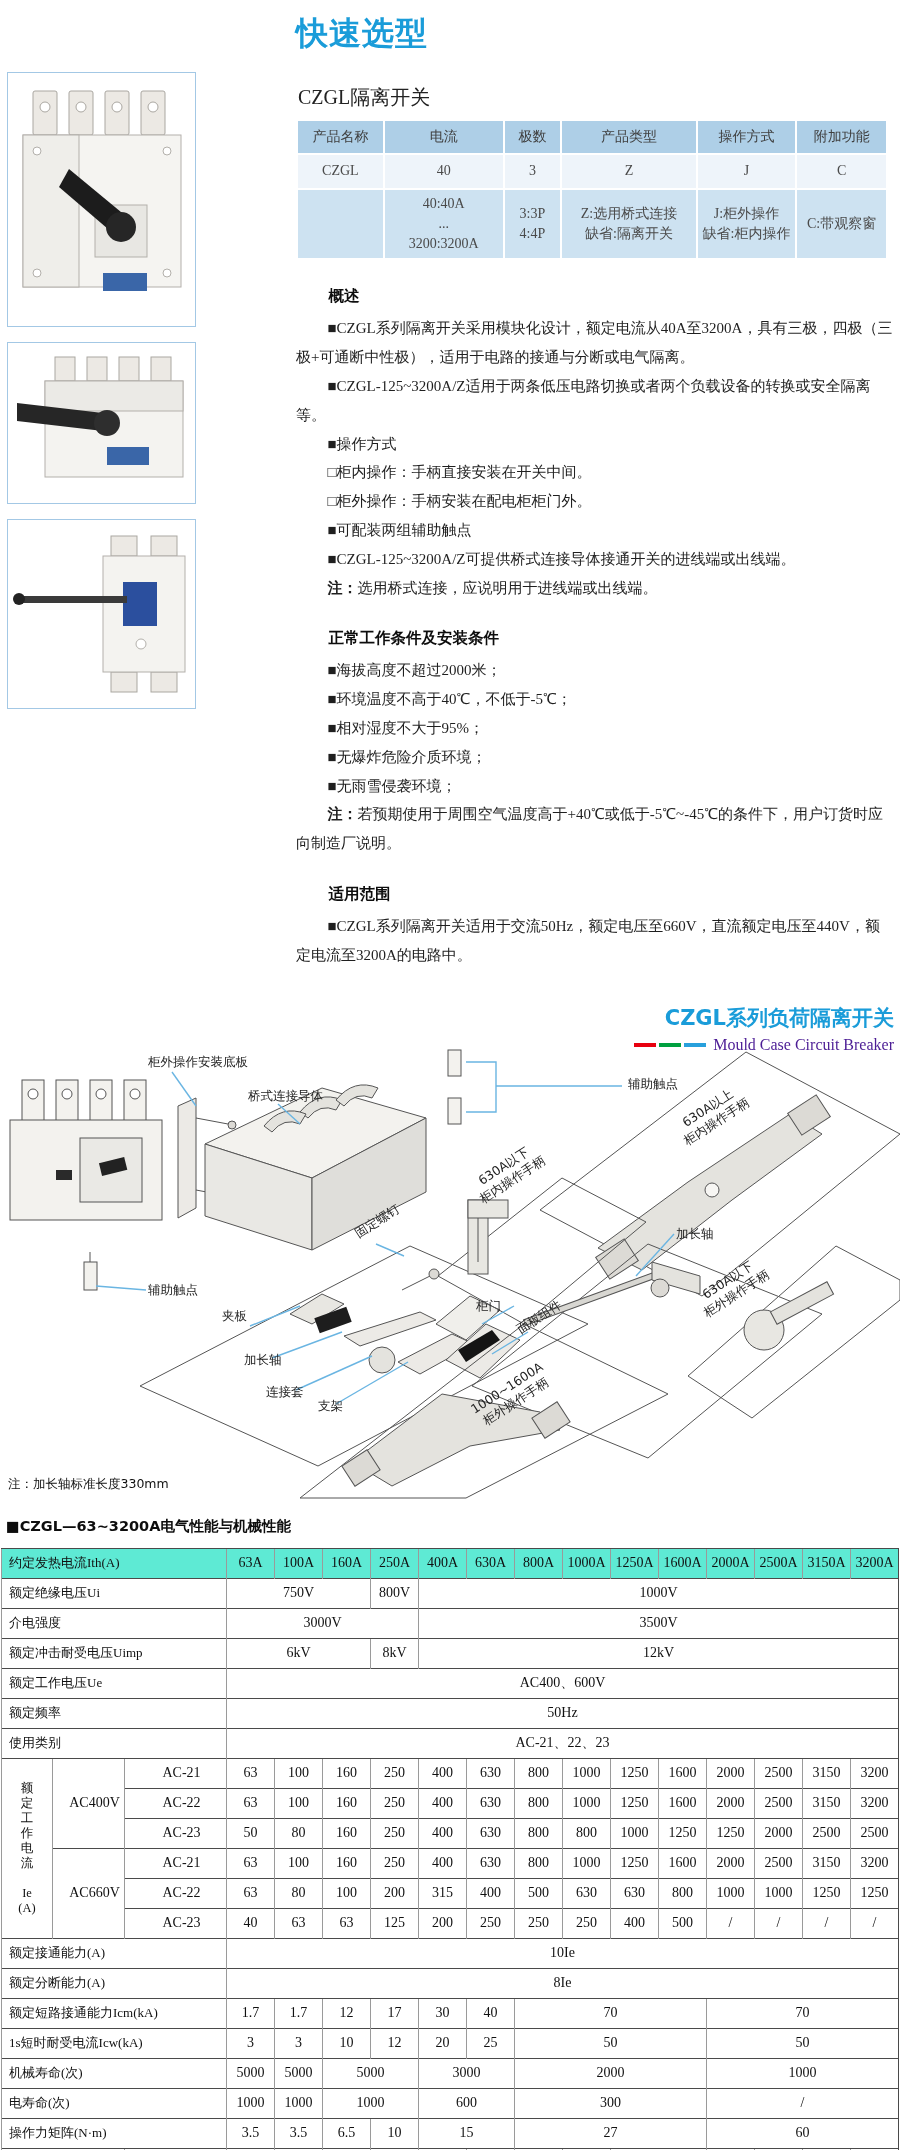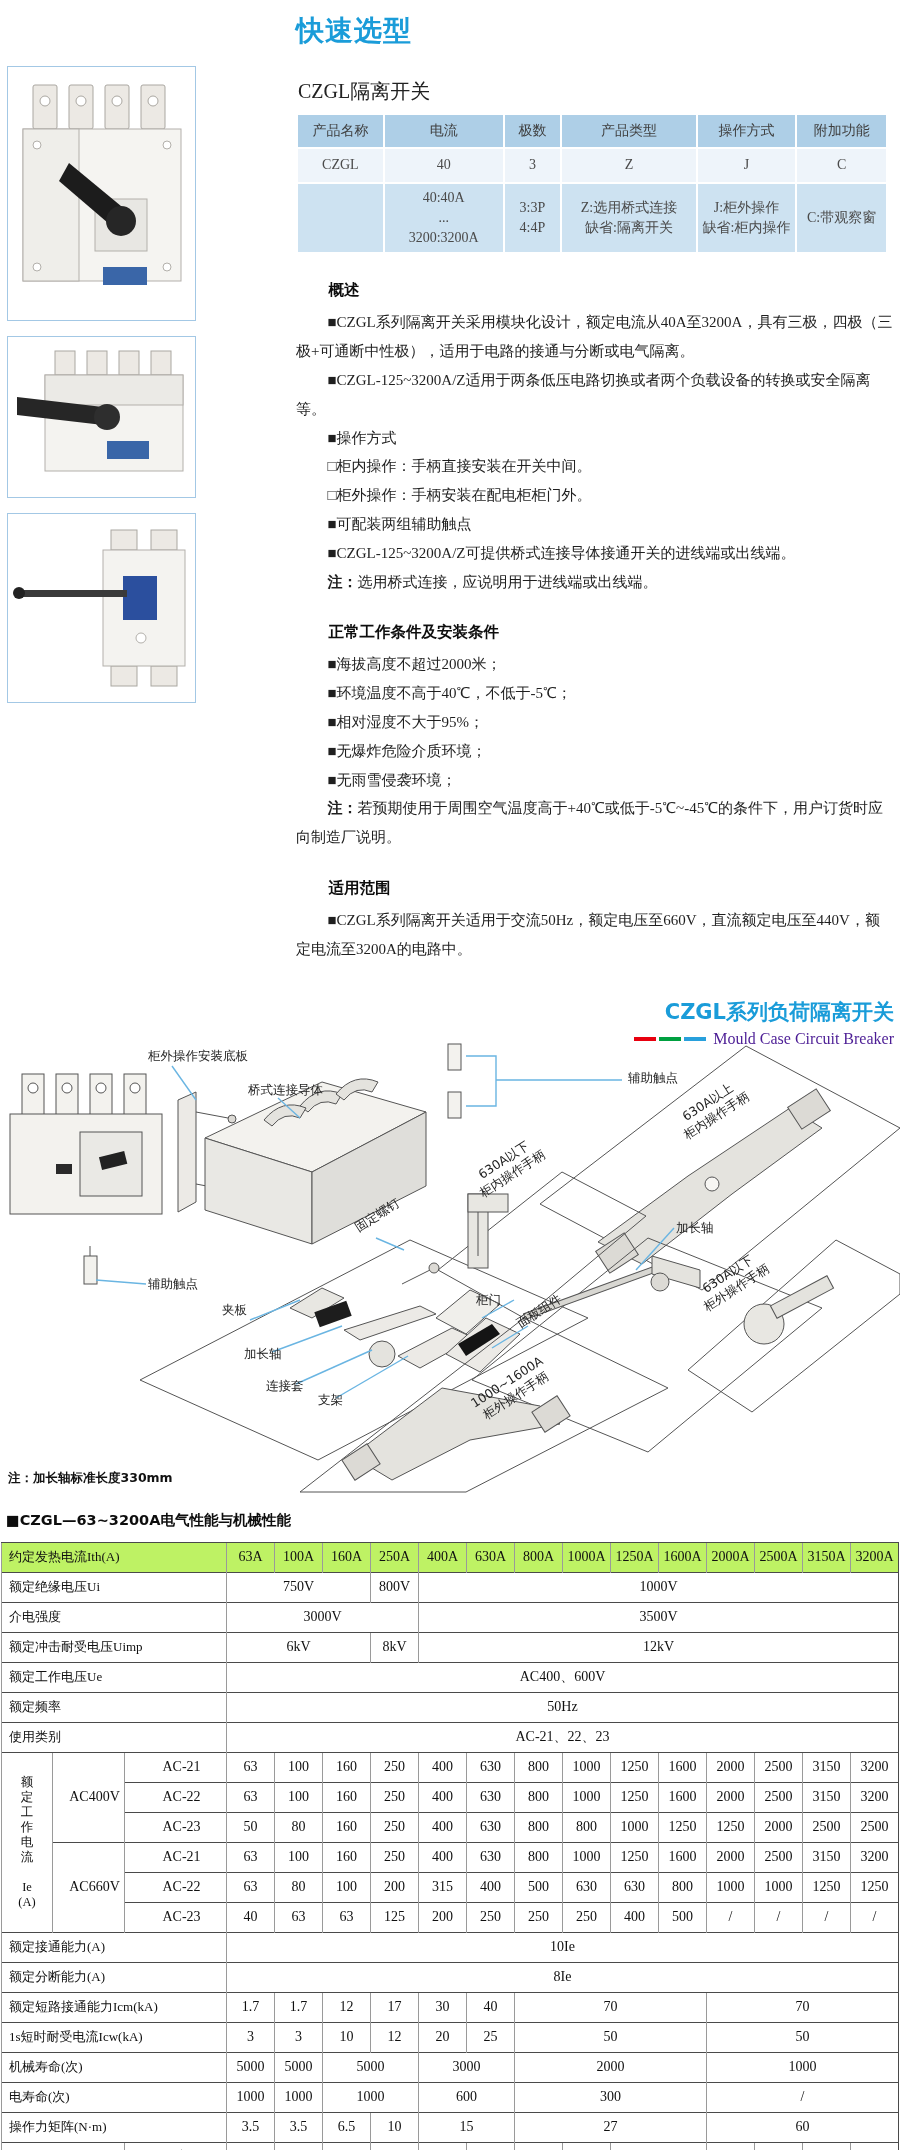--- a/index.html
+++ b/index.html
@@ -1,17 +1,17 @@
 <!DOCTYPE html>
 <html><head>
 <meta charset="utf-8">
 <style>
   html,body{margin:0;padding:0;background:#fff;}
   body{width:900px;font-family:"DejaVu Sans","Liberation Sans",sans-serif;color:#333;}
-  .page-title{margin:12px 0 0 296px;font-size:28px;font-weight:bold;color:#1a9cd9;letter-spacing:1px;}
+  .page-title{margin:12px 0 0 296px;font-size:32px;font-weight:bold;color:#1a9cd9;letter-spacing:1px;}
   .top{display:flex;margin-top:16px;}
   .photos{width:196px;padding-left:7px;box-sizing:border-box;flex:none;}
   .photo{border:1px solid #a3c8e5;background:#fff;margin-bottom:15px;display:flex;align-items:center;justify-content:center;overflow:hidden;}
   .ph1{height:253px;}.ph2{height:160px;}.ph3{height:188px;}
   .rightcol{width:597px;margin-left:100px;flex:none;font-family:Liberation Serif, serif;}
   .prod-heading{font-size:20px;font-weight:500;color:#222;margin:12px 0 8px 2px;}
   table.sel{border-collapse:collapse;width:592px;}
   table.sel td{border:2px solid #fff;text-align:center;vertical-align:middle;color:#4a4a4a;font-size:14px;padding:4px 2px;white-space:pre-line;line-height:1.45;}
   tr.sh td{background:#aecfe7;padding:6px 2px;color:#3f3f3f;}
   tr.s1 td{background:#eef4fa;padding:6px 2px;}
@@ -20,28 +20,28 @@
   #sections p{margin:0;font-size:15px;line-height:1.92;color:#1f1f1f;}
   #sections p.ind{text-indent:2.1em;}
   .diagram{position:relative;height:505px;margin-top:24px;}
   .dg-art{position:absolute;left:0;top:0;}
   .dg-head{position:absolute;right:6px;top:10px;text-align:right;}
   .dg-title-cn{font-size:21px;font-weight:bold;color:#1a9cd9;}
   .dg-title-en-row{display:flex;align-items:center;justify-content:flex-end;margin-top:4px;}
   .dash{display:inline-block;width:22px;height:4px;margin-right:3px;}
   .dg-title-en{font-family:"Liberation Serif","DejaVu Serif",serif;font-size:16px;color:#4c1d95;margin-left:4px;}
   .dlabel{position:absolute;font-size:12.5px;color:#222;white-space:pre-line;line-height:1.3;text-align:center;transform-origin:left top;}
-  .dg-note{position:absolute;left:8px;bottom:6px;font-size:12.5px;font-weight:bold;color:#111;}
+  .dg-note{position:absolute;left:8px;bottom:6px;font-size:12.5px;font-weight:normal;color:#111;}
   .spec-title{font-size:14.5px;font-weight:bold;color:#0d0d0d;margin:18px 0 12px 6px;}
   table.spec{border-collapse:collapse;table-layout:fixed;width:897px;margin-left:1px;
     font-family:"Liberation Serif","DejaVu Serif",serif;border:1px solid #4a4a4a;}
   table.spec td{border-top:1px solid #4a4a4a;border-left:1px solid #9a9a9a;height:27px;
     text-align:center;vertical-align:middle;font-size:14px;color:#101010;padding:1px 2px;overflow:hidden;}
   table.spec td.lbl{text-align:left;padding-left:7px;font-size:13px;}
-  table.spec td.hdr{background:#bef264;}
+  table.spec td.hdr{background:#5eead4;}
   table.spec td.ctr{text-align:center;padding-left:14px;margin-top:36px;}
   table.spec td.vert{white-space:pre-line;line-height:1.2;font-size:12.5px;text-align:center;padding:2px 0;}
 </style>
 </head>
 <body>
 
 <h1 class="page-title">快速选型</h1>
 
 <div class="top">
   <div class="photos">

